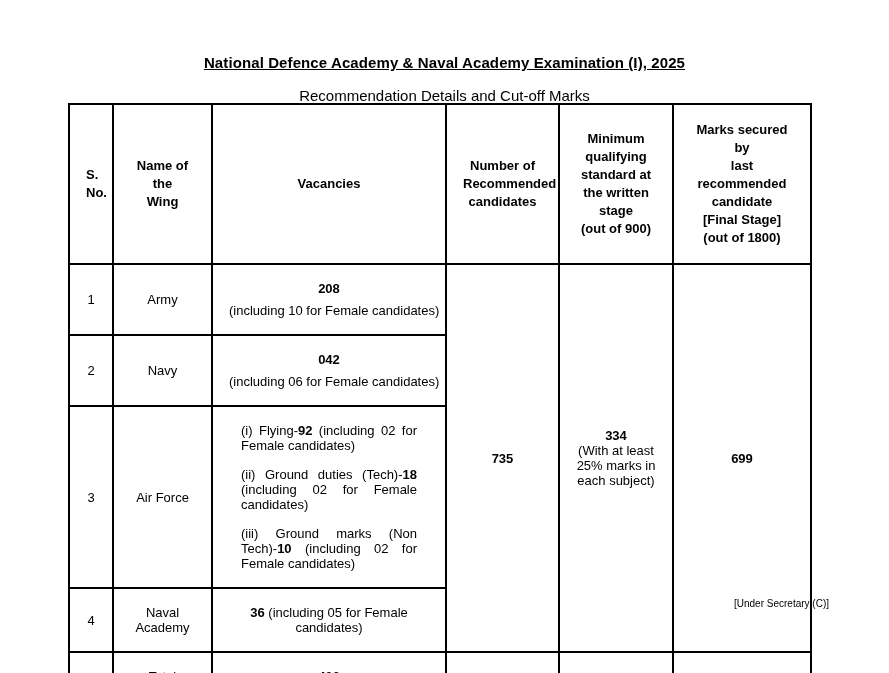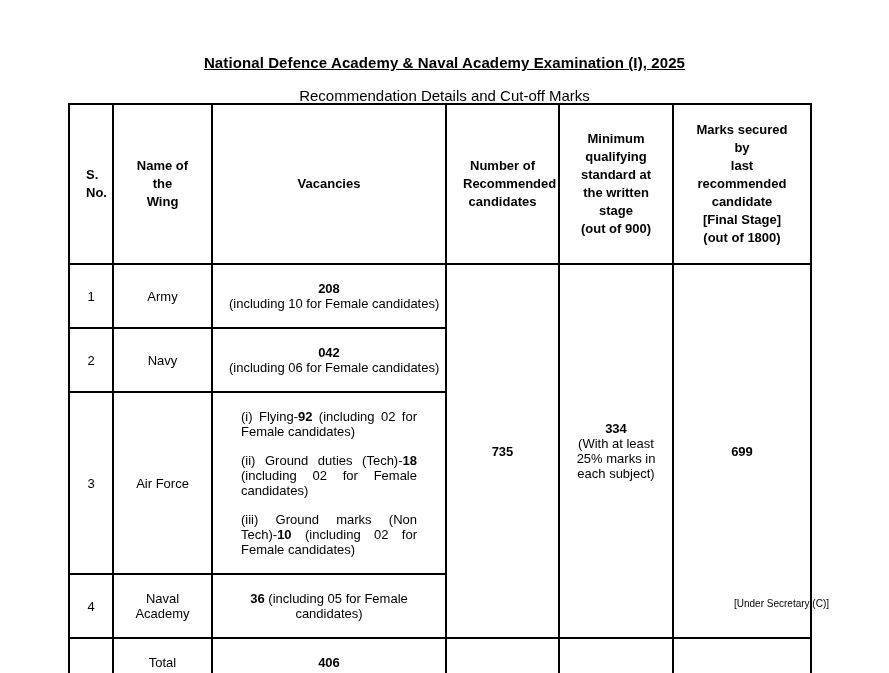--- a/index.html
+++ b/index.html
@@ -53,21 +53,21 @@
   th.th-vac  { border-left-color:#bfbfbf; }
   
   tr.r1 { height: 43px; }
   tr.r2 { height: 56px; }
   tr.r3 { height: 150px; }
   tr.r4 { height: 40px; }
   tr.rt { height: 38px; }
   td.gray-r { border-right-color:#bfbfbf; }
   td.gray-l { border-left-color:#bfbfbf; }
   .b { font-weight: bold; }
-  .vac-note { white-space: nowrap; }
+  .vac-note { white-space: nowrap; margin-top: 7px; }
   .pre { white-space: pre-line; }
   td.vac-top { vertical-align: top; padding-top: 3px; }
   
   td.af { text-align: justify; padding: 0 6px; }
   td.af p { margin: 14px 12px; text-align: justify; }
   td.af p:first-child { margin-top: 0; }
   td.af p:last-child { margin-bottom: 0; }
   
   td.merged {
     border-bottom: none;

